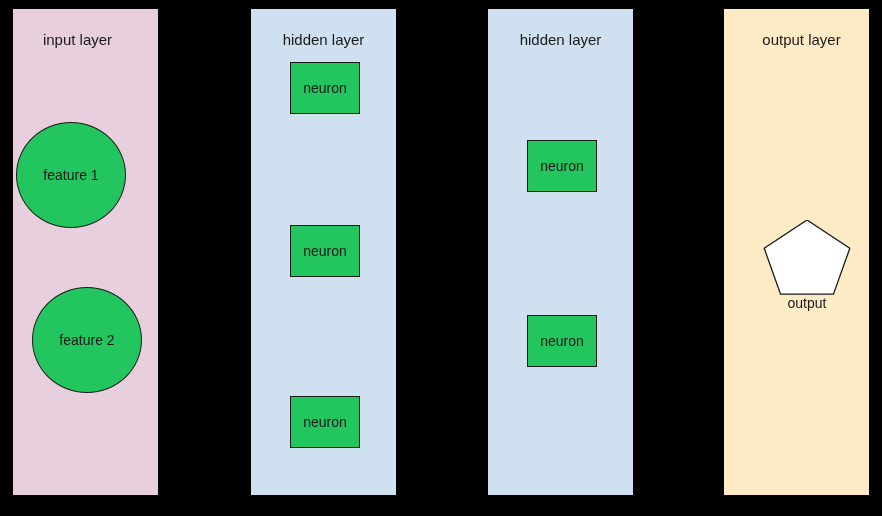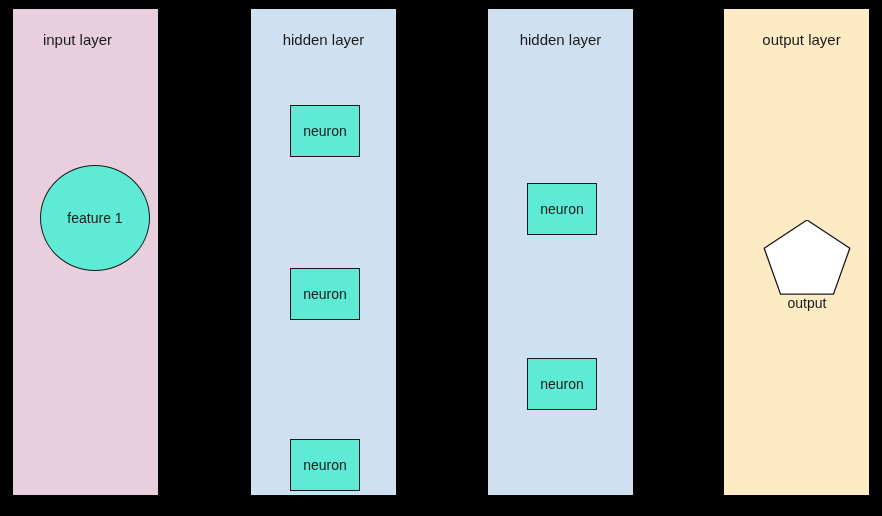--- a/index.html
+++ b/index.html
@@ -33,30 +33,29 @@
     position: absolute;
     left: 0;
     top: 0;
     width: 882px;
     height: 516px;
     pointer-events: none;
   }
   .node {
     position: absolute;
     box-sizing: border-box;
-    background: #5eead4;
+    background: #22c55e;
     border: 1.3px solid #1a1a1a;
     display: flex;
     align-items: center;
     justify-content: center;
     font-size: 14px;
     color: #1a1a1a;
     font-family: "Liberation Sans", sans-serif;
     white-space: nowrap;
-    margin-top: 43px;
   }
   .node-circle { border-radius: 50%; }
   .node-pentagon {
     background: transparent;
     border: none;
     position: absolute;
   }
   .node-pentagon svg {
     position: absolute;
     left: 0;
@@ -103,22 +102,25 @@
         <line x1="360.00" y1="251.00" x2="527.00" y2="166.00" stroke="#1a1a1a" stroke-width="1.3" marker-end="url(#arrowhead)"></line>
         <line x1="360.00" y1="251.00" x2="527.00" y2="341.00" stroke="#1a1a1a" stroke-width="1.3" marker-end="url(#arrowhead)"></line>
         <line x1="360.00" y1="422.00" x2="527.00" y2="166.00" stroke="#1a1a1a" stroke-width="1.3" marker-end="url(#arrowhead)"></line>
         <line x1="360.00" y1="422.00" x2="527.00" y2="341.00" stroke="#1a1a1a" stroke-width="1.3" marker-end="url(#arrowhead)"></line>
         <line x1="597.00" y1="166.00" x2="780.55" y2="294.17" stroke="#1a1a1a" stroke-width="1.3" marker-end="url(#arrowhead)"></line>
         <line x1="597.00" y1="341.00" x2="780.55" y2="294.17" stroke="#1a1a1a" stroke-width="1.3" marker-end="url(#arrowhead)"></line>
       </g>
   </svg>
 <div class="layer-panel" style="left: 13px; top: 9px; width: 145px; height: 486px; background: rgb(232, 207, 222);"></div>
     <div class="layer-title" style="top: 31px; left: 13px; width: 129px; right: auto;">input layer</div>
-    <div class="node node-circle" style="left: 40px; top: 122px; width: 110px; height: 106px; text-align: center;">
+    <div class="node node-circle" style="left: 16px; top: 122px; width: 110px; height: 106px; text-align: center;">
       <span>feature 1</span>
+    </div>
+    <div class="node node-circle" style="left: 32px; top: 287px; width: 110px; height: 106px;">
+      <span>feature 2</span>
     </div>
     <div class="layer-panel" style="left: 251px; top: 9px; width: 145px; height: 486px; background: rgb(207, 224, 240);"></div>
     <div class="layer-title" style="top: 31px; left: 251px; width: 145px; right: auto;">hidden layer</div>
     <div class="node" style="left: 290px; top: 62px; width: 70px; height: 52px;">
       <span>neuron</span>
     </div>
     <div class="node" style="left: 290px; top: 225px; width: 70px; height: 52px;">
       <span>neuron</span>
     </div>
     <div class="node" style="left: 290px; top: 396px; width: 70px; height: 52px;">

